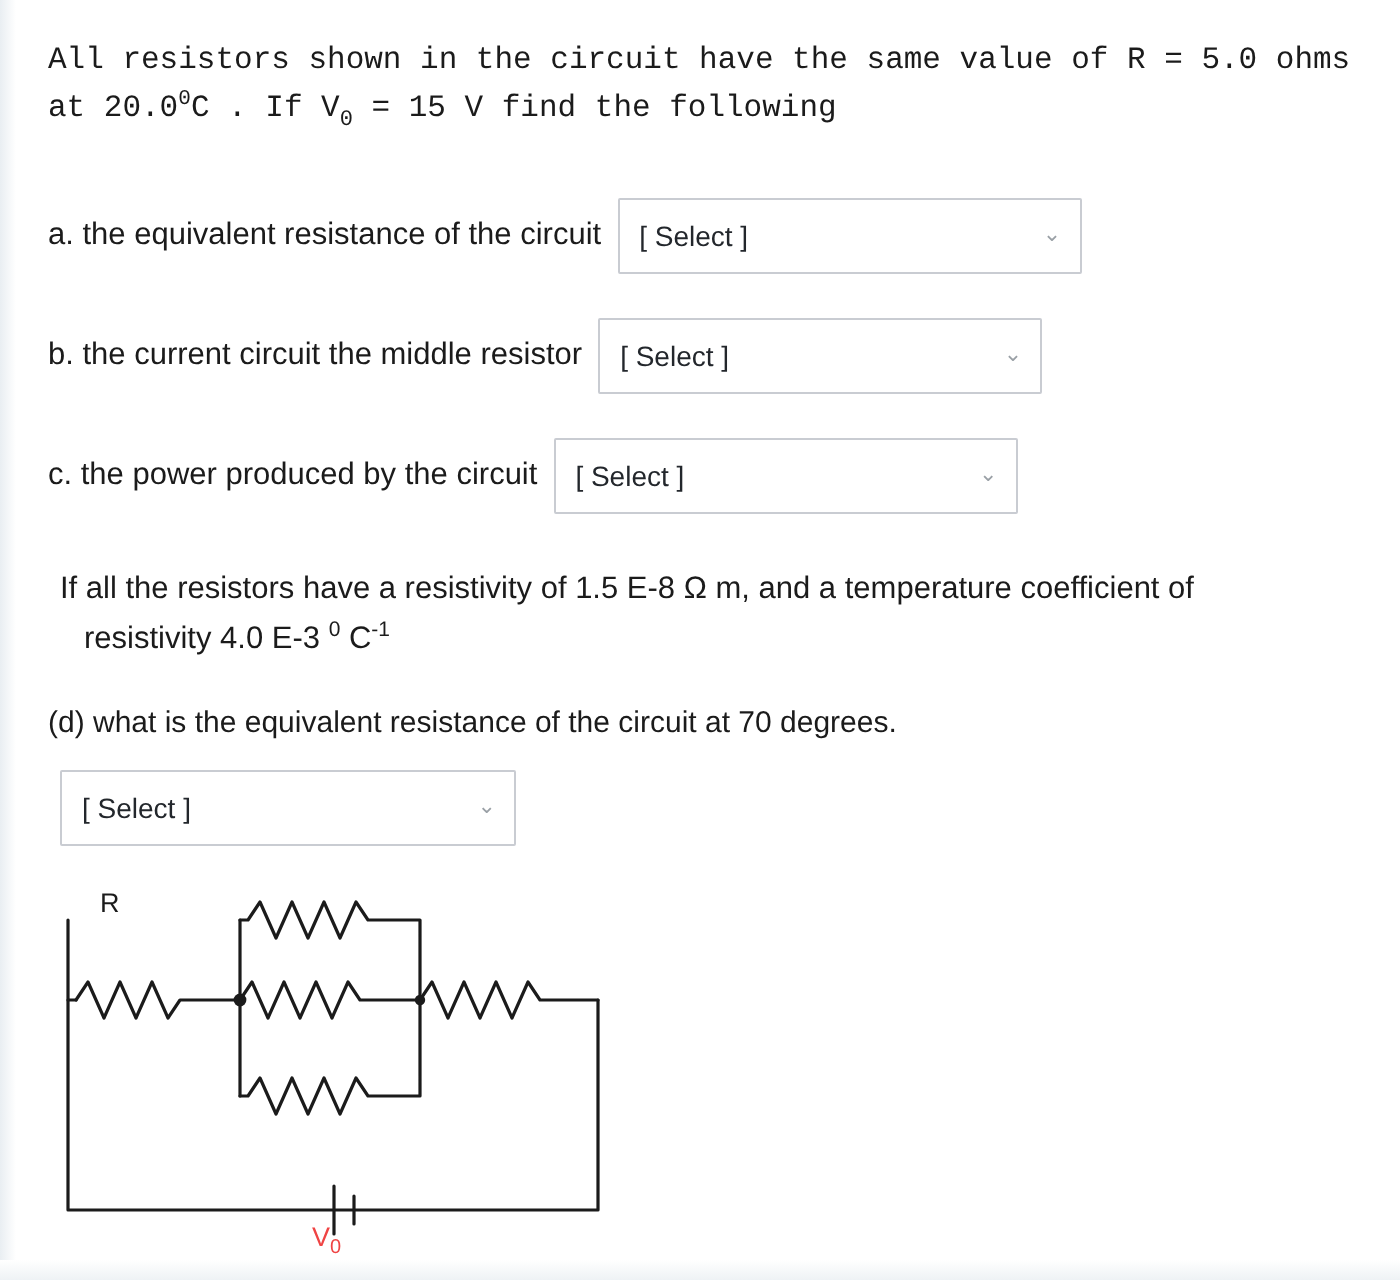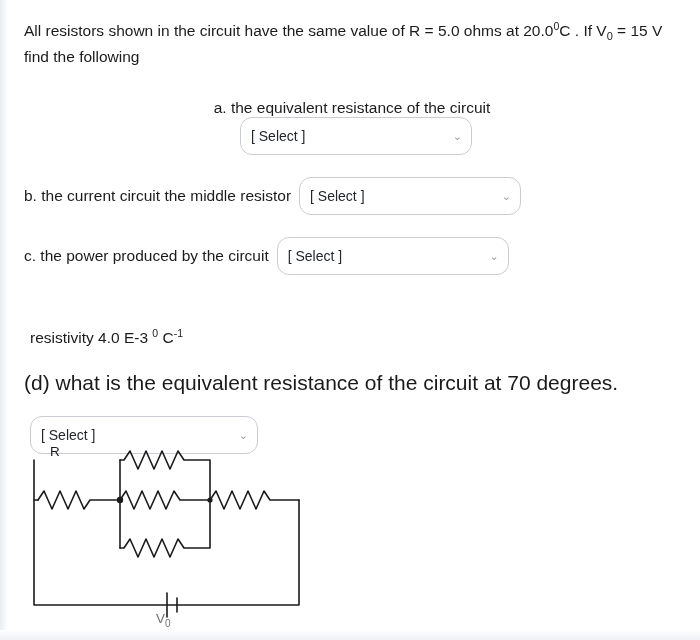--- a/index.html
+++ b/index.html
@@ -19,45 +19,46 @@
     position: relative;
     width: 700px;
     height: 640px;
     box-sizing: border-box;
     padding: 18px 20px 0 24px;
   }
   .intro {
     font-size: 15.5px;
     line-height: 1.55;
     margin: 0 0 4px 0;
+    font-family: Liberation Mono, monospace;
   }
   .intro .sub {
     font-size: 11px;
     vertical-align: sub;
   }
   .sup {
     font-size: 10.5px;
     vertical-align: super;
   }
   .q-row {
     display: flex;
     align-items: center;
     margin-top: 22px;
   }
-  .q-row.a { margin-top: 30px; flex-direction: column; }
+  .q-row.a { margin-top: 30px; }
   .q-label {
     font-size: 15.5px;
     white-space: nowrap;
   }
   .select-box {
     box-sizing: border-box;
     height: 38px;
     background: #ffffff;
     border: 1px solid #c9ccd2;
-    border-radius: 12px;
+    border-radius: 1px;
     margin-left: 8px;
     display: flex;
     align-items: center;
     position: relative;
     font-size: 14px;
     color: #23272c;
     box-shadow: 0 0 0 0 rgba(0,0,0,0);
   }
   .select-box .txt {
     padding-left: 10px;
@@ -77,23 +78,24 @@
   .sel-d { width: 228px; margin-left: 0; }
 
   .para2 {
     font-size: 15.5px;
     line-height: 1.55;
     margin-top: 26px;
     padding-left: 6px;
   }
   .para2 .line2 {
     padding-left: 0;
+    margin-left: 12px;
   }
   .qd {
-    font-size: 21px;
+    font-size: 15px;
     margin-top: 20px;
   }
   .d-select-wrap {
     margin-top: 12px;
     padding-left: 6px;
   }
 
   
   .circuit {
     position: absolute;
@@ -107,21 +109,21 @@
     left: 26px;
     top: 14px;
     font-size: 13.5px;
     color: #1b1b1b;
   }
   .circuit .v-label {
     position: absolute;
     left: 132px;
     top: 181px;
     font-size: 13.5px;
-    color: #737373;
+    color: #ef4444;
   }
   .circuit .v-label .sub {
     font-size: 10px;
     vertical-align: sub;
   }
   svg { display: block; }
 
   
   .edge-left {
     position: absolute;
@@ -165,21 +167,21 @@
 
   <div class="q-row">
     <span class="q-label">c. the power produced by the circuit</span>
     <div class="select-box sel-c">
       <span class="txt">[ Select ]</span>
       <span class="chev">⌄</span>
     </div>
   </div>
 
   <p class="para2">
-    <br>
+    <span>If all the resistors have a resistivity of 1.5 E-8 Ω m, and a temperature coefficient of</span><br>
     <span class="line2">resistivity 4.0 E-3 </span><span class="sup">0</span><span> C</span><span class="sup">-1</span>
   </p>
 
   <p class="qd">(d) what is the equivalent resistance of the circuit at 70 degrees.</p>
 
   <div class="d-select-wrap">
     <div class="select-box sel-d">
       <span class="txt">[ Select ]</span>
       <span class="chev">⌄</span>
     </div>

